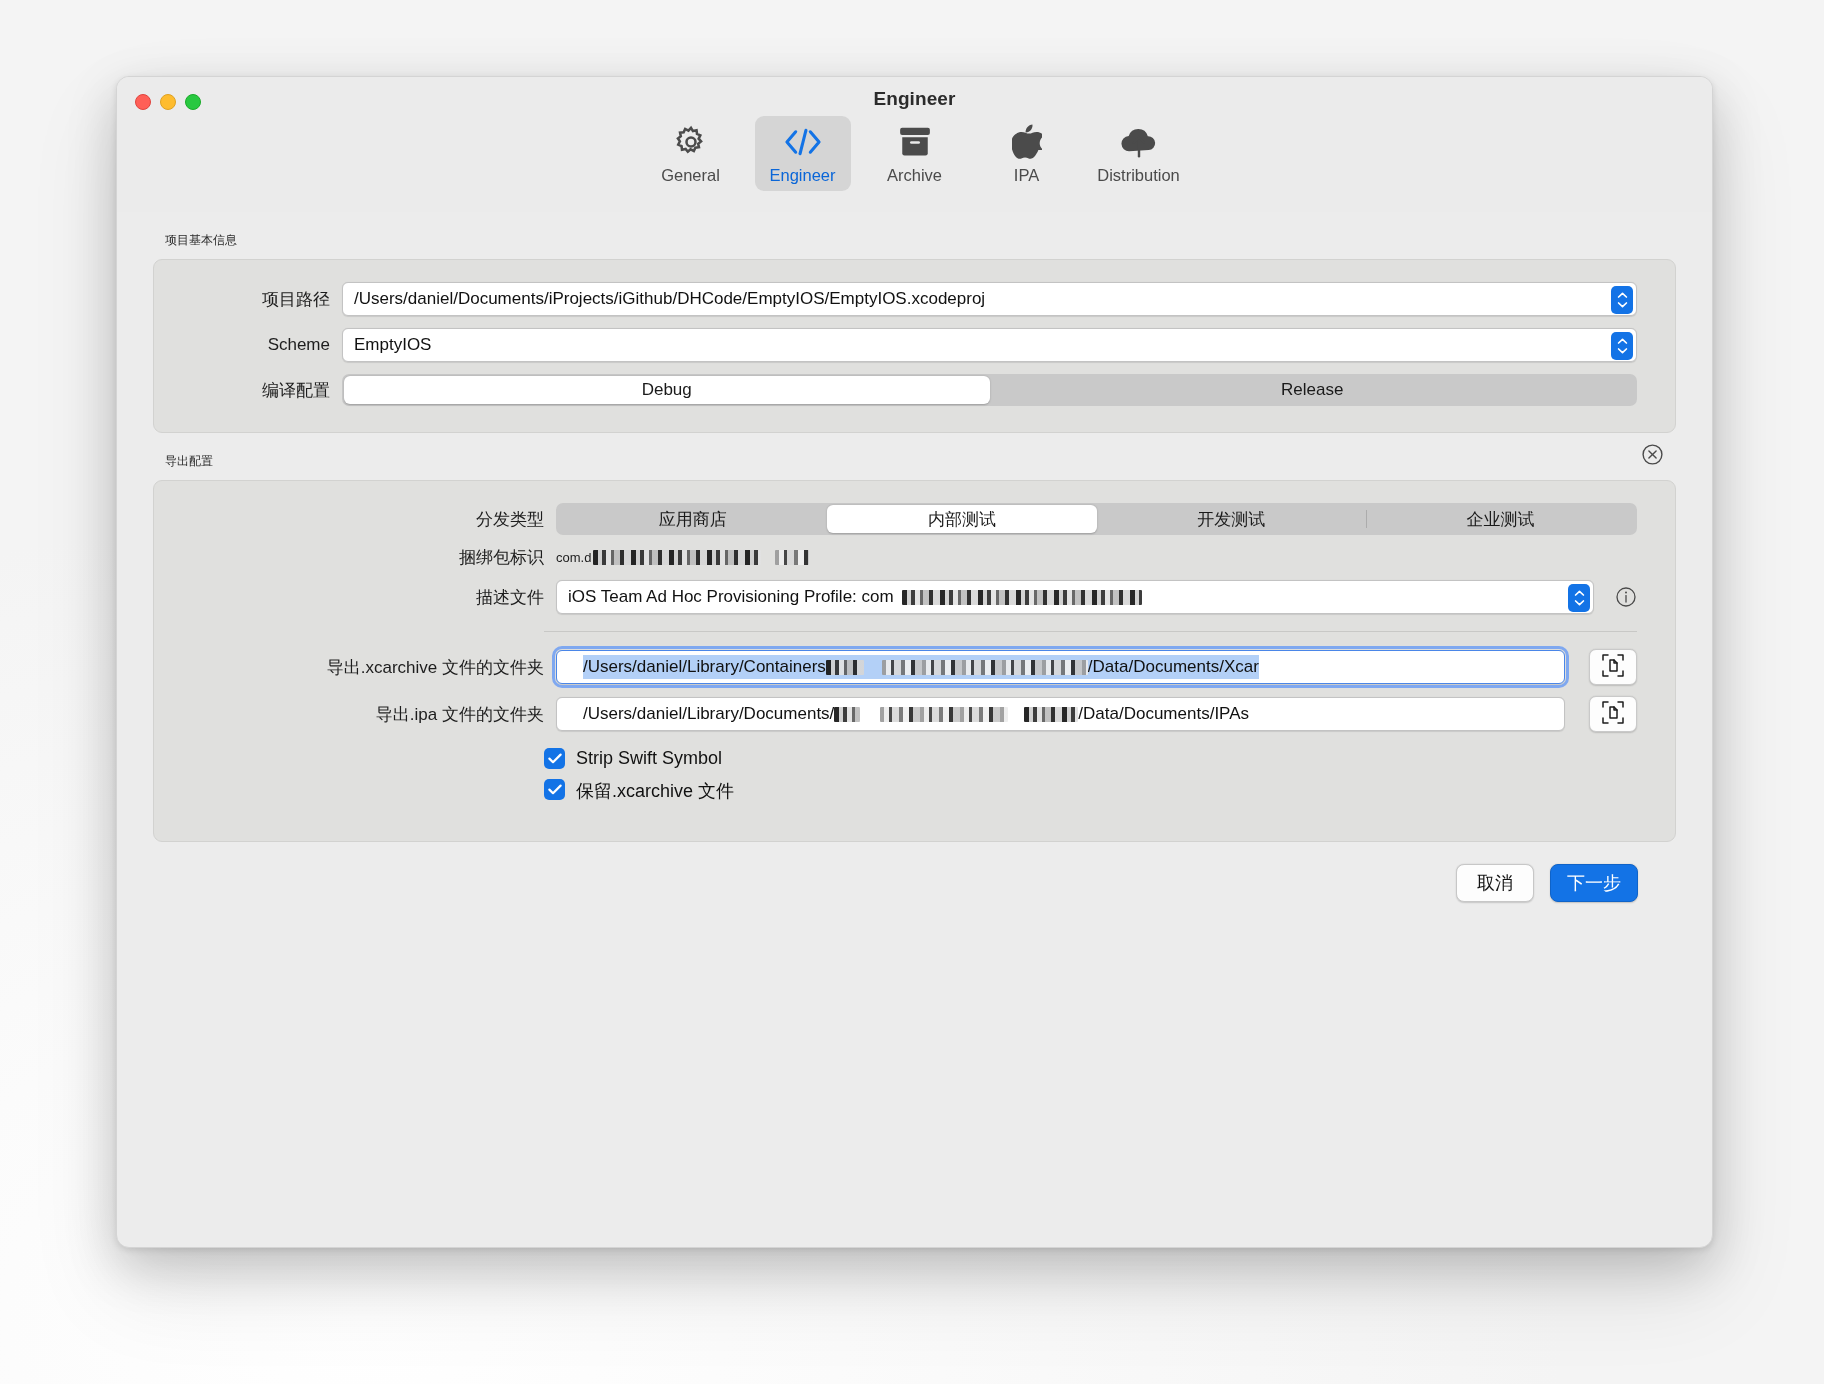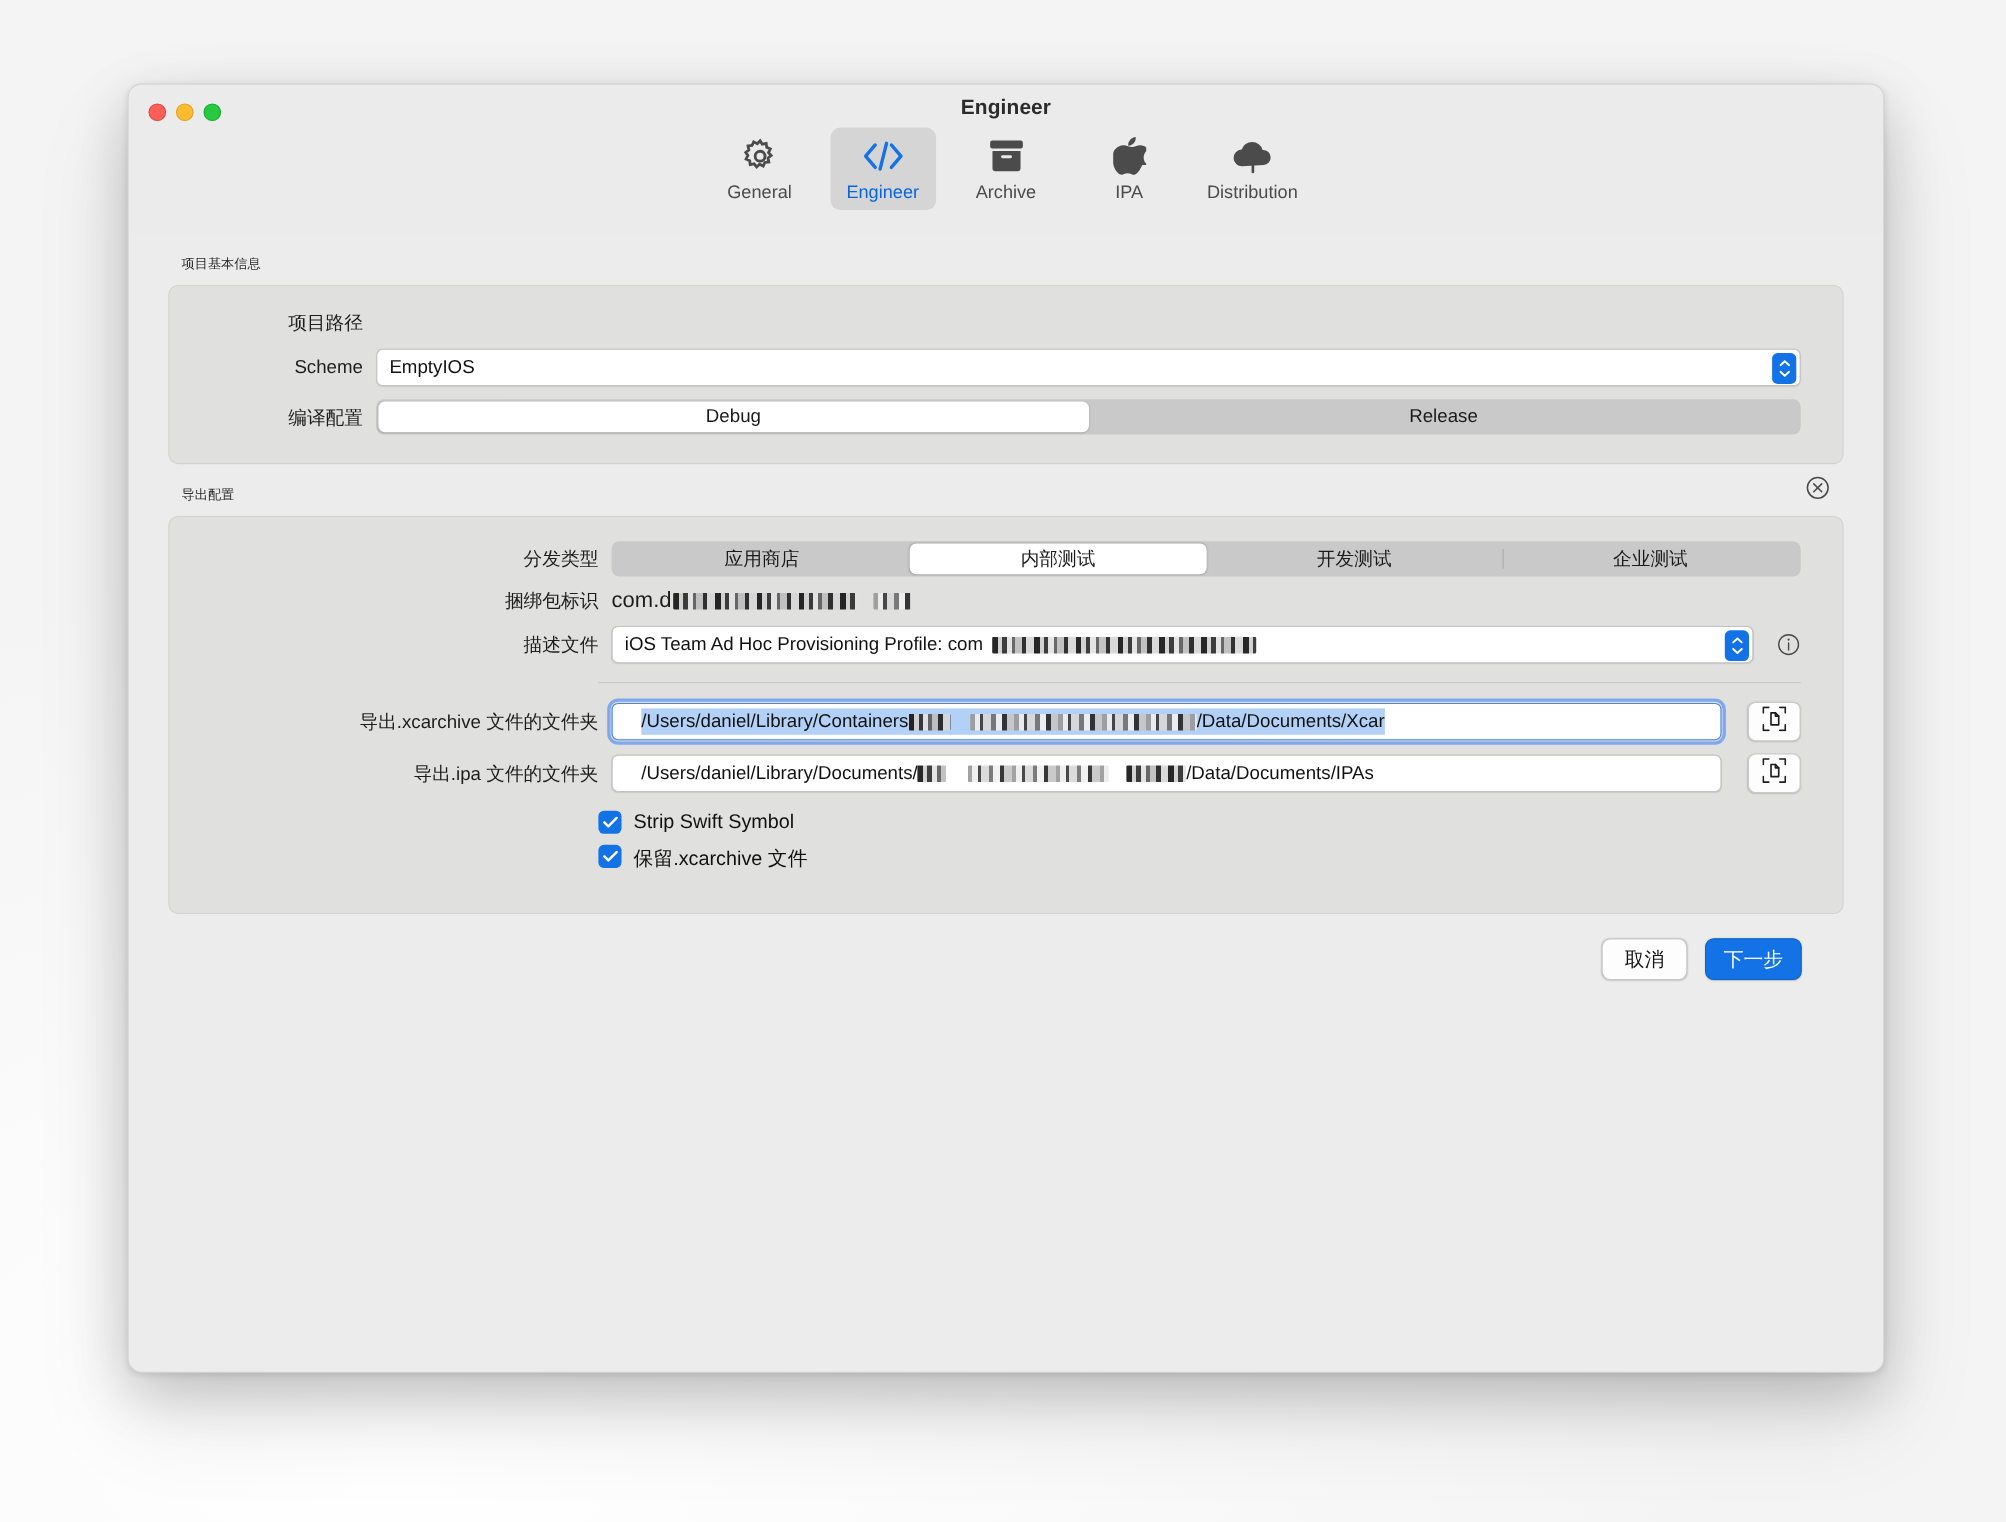--- a/index.html
+++ b/index.html
@@ -204,21 +204,21 @@
     background: #acacac;
   }
 
   
   .panel2 { padding: 22px 0 28px 0; }
   .panel2 .row { margin-bottom: 11px; }
   .panel2 .lbl { width: 390px; }
   .p2-right { margin-right: 38px; }
 
   .plain-val {
-    font-size: 20px;
+    font-size: 13px;
     color: #1d1d1d;
     display: flex;
     align-items: center;
     gap: 0;
   }
 
   .redact {
     display: inline-block;
     vertical-align: middle;
     height: 15px;
@@ -427,20 +427,31 @@
   <div class="content">
 
     <div class="section-head">
       <div class="section-title">项目基本信息</div>
     </div>
 
     <div class="panel panel1">
 
       <div class="row">
         <div class="lbl">项目路径</div>
+        <div class="combo">
+          <span class="combo-text">/Users/daniel/Documents/iProjects/iGithub/DHCode/EmptyIOS/EmptyIOS.xcodeproj</span>
+          <span class="stepper">
+            <svg width="11" height="7" viewBox="0 0 11 7" fill="none" stroke="#ffffff" stroke-width="1.7" stroke-linecap="round" stroke-linejoin="round">
+                <polyline points="1.6,5 5.5,1.4 9.4,5"></polyline>
+              </svg>
+            <svg width="11" height="7" viewBox="0 0 11 7" fill="none" stroke="#ffffff" stroke-width="1.7" stroke-linecap="round" stroke-linejoin="round">
+                <polyline points="1.6,2 5.5,5.6 9.4,2"></polyline>
+              </svg>
+          </span>
+        </div>
       </div>
 
       <div class="row">
         <div class="lbl">Scheme</div>
         <div class="combo">
           <span class="combo-text">EmptyIOS</span>
           <span class="stepper">
             <svg width="11" height="7" viewBox="0 0 11 7" fill="none" stroke="#ffffff" stroke-width="1.7" stroke-linecap="round" stroke-linejoin="round">
                 <polyline points="1.6,5 5.5,1.4 9.4,5"></polyline>
               </svg>

